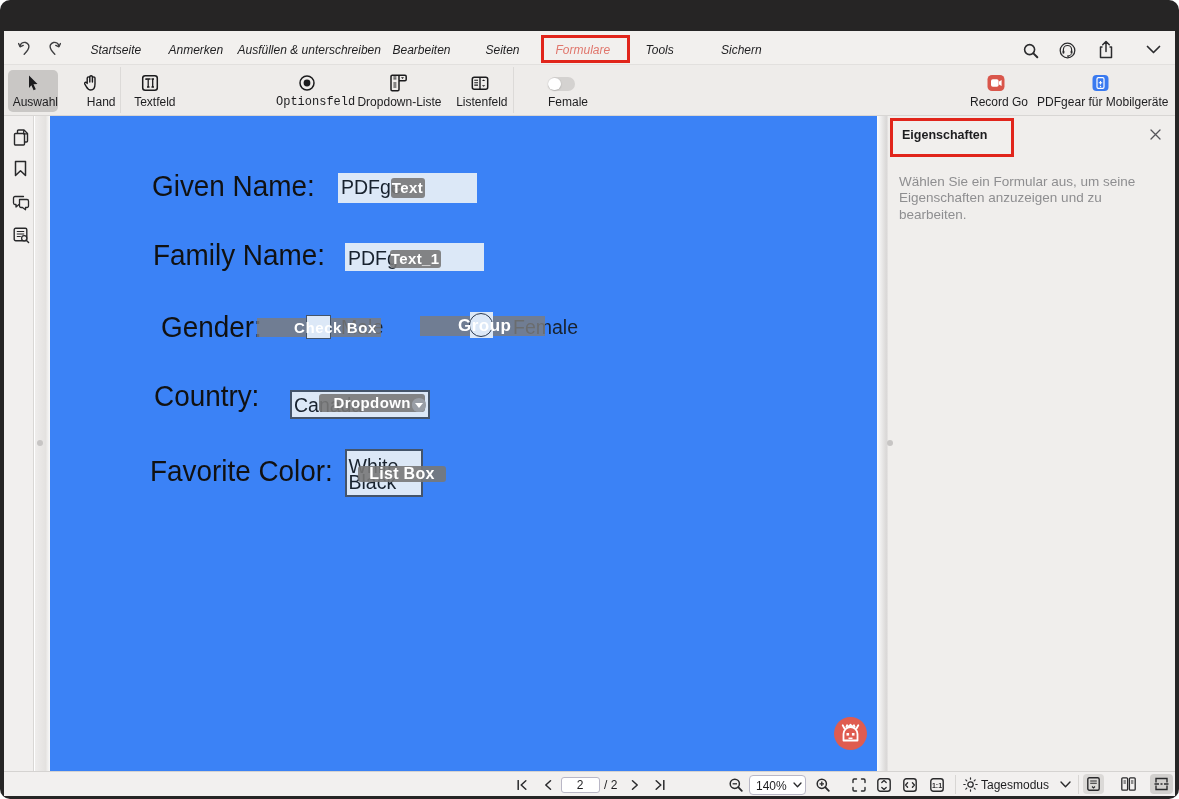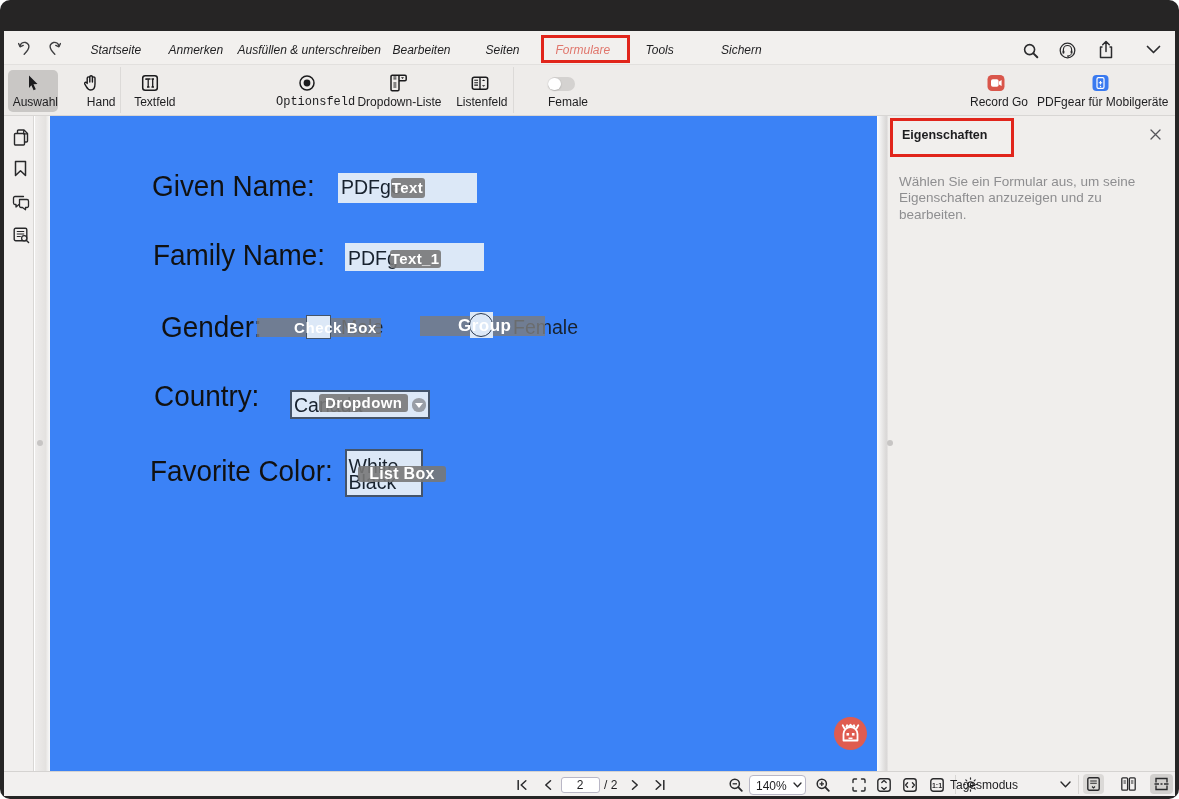--- a/index.html
+++ b/index.html
@@ -204,21 +204,21 @@
       <div class="graybar" style="left:370px;top:200px;width:124.5px;height:19.5px;"></div>
       <div class="abs" style="left:256px;top:199px;width:25px;height:24px;background:#dce8f7;border:1.5px solid #44546a;"></div>
       <div class="abs" style="left:420px;top:196px;width:23px;height:26px;background:#dce8f7;"></div>
       <div class="abs" style="left:419px;top:196.5px;width:24px;height:24px;border:1.8px solid #2c3a50;border-radius:50%;"></div>
       <div class="badge" style="left:244px;top:202.5px;width:83px;height:17px;line-height:17px;background:none;letter-spacing:0.6px;">Check Box</div>
       <div class="badge" style="left:408px;top:201px;width:48px;height:18px;line-height:18px;background:none;font-size:17px;letter-spacing:0.5px;">Group</div>
 
       <div class="flabel" style="left:104.4px;top:262.5px;">Country:</div>
       <div class="abs" style="left:240.2px;top:273.5px;width:140px;height:29px;background:#dce8f7;border:2px solid #44546a;"></div>
       <div class="pdftext" style="left:244px;top:278.4px;">Canada</div>
-      <div class="badge" style="left:269.2px;top:278px;width:89px;height:17.6px;line-height:17.6px;">Dropdown</div>
+      <div class="badge" style="left:269.2px;top:278px;width:106px;height:17.6px;line-height:17.6px;">Dropdown</div>
       <div class="abs" style="left:361.5px;top:282.1px;width:14.9px;height:13.5px;border-radius:50%;background:#999ea6;"></div>
       <svg class="abs" style="left:365px;top:287px" width="8" height="5" viewBox="0 0 8 5">
           <path d="M0 0 L4 5 L8 0 Z" fill="#fff"></path>
         </svg>
 
       <div class="flabel" style="left:99.6px;top:338.4px;">Favorite Color:</div>
       <div class="abs" style="left:294.5px;top:333px;width:78px;height:48px;background:#dce8f7;border:2px solid #44546a;"></div>
       <div class="pdftext" style="left:298.5px;top:339.2px;">White</div>
       <div class="pdftext" style="left:298.5px;top:354.8px;">Black</div>
       <div class="badge" style="left:308px;top:349.8px;width:88px;height:16.4px;line-height:16.4px;font-size:16px;letter-spacing:0.3px;">List Box</div>
@@ -288,21 +288,21 @@
         <rect x="0.8" y="0.8" width="12.4" height="12.4" rx="2.5" fill="none" stroke="#2a2a2c" stroke-width="1.4"></rect>
         <text x="7" y="10" font-size="7" font-weight="bold" fill="#2a2a2c" text-anchor="middle" font-family="Liberation Sans">1:1</text>
       </svg>
     <div class="abs" style="left:951px;top:3px;width:1px;height:19px;background:#d8d6d4;"></div>
     <svg class="abs" style="left:959px;top:5px" width="15" height="15" viewBox="0 0 15 15">
         <circle cx="7.5" cy="7.5" r="2.7" fill="none" stroke="#2a2a2c" stroke-width="1.3"></circle>
         <g stroke="#2a2a2c" stroke-width="1.2" stroke-linecap="round">
           <path d="M7.5 0.8 V2.2 M7.5 12.8 V14.2 M0.8 7.5 H2.2 M12.8 7.5 H14.2 M2.8 2.8 L3.8 3.8 M11.2 11.2 L12.2 12.2 M12.2 2.8 L11.2 3.8 M3.8 11.2 L2.8 12.2"></path>
         </g>
       </svg>
-    <div class="sb" style="left:946px;top:6px;">Tagesmodus</div>
+    <div class="sb" style="left:977px;top:6px;">Tagesmodus</div>
     <svg class="abs" style="left:1056px;top:9px" width="11" height="7" viewBox="0 0 11 7">
         <path d="M1 1 L5.5 5.8 L10 1" fill="none" stroke="#2a2a2c" stroke-width="1.4" stroke-linecap="round" stroke-linejoin="round"></path>
       </svg>
     <div class="abs" style="left:1073.8px;top:3px;width:1px;height:19px;background:#d8d6d4;"></div>
     <div class="abs" style="left:1078.9px;top:2px;width:21.5px;height:20px;background:#dbd9d7;border-radius:4px;"></div>
     <svg class="abs" style="left:1083px;top:5px" width="13" height="14" viewBox="0 0 13 14">
         <rect x="0.8" y="0.8" width="11.4" height="12.4" rx="1.5" fill="none" stroke="#2a2a2c" stroke-width="1.4"></rect>
         <path d="M3.2 4 h6.6 M3.2 6.2 h6.6" stroke="#2a2a2c" stroke-width="1.1"></path>
         <path d="M5 9.5 l1.5 1.5 1.5-1.5" fill="none" stroke="#2a2a2c" stroke-width="1.1"></path>
       </svg>

